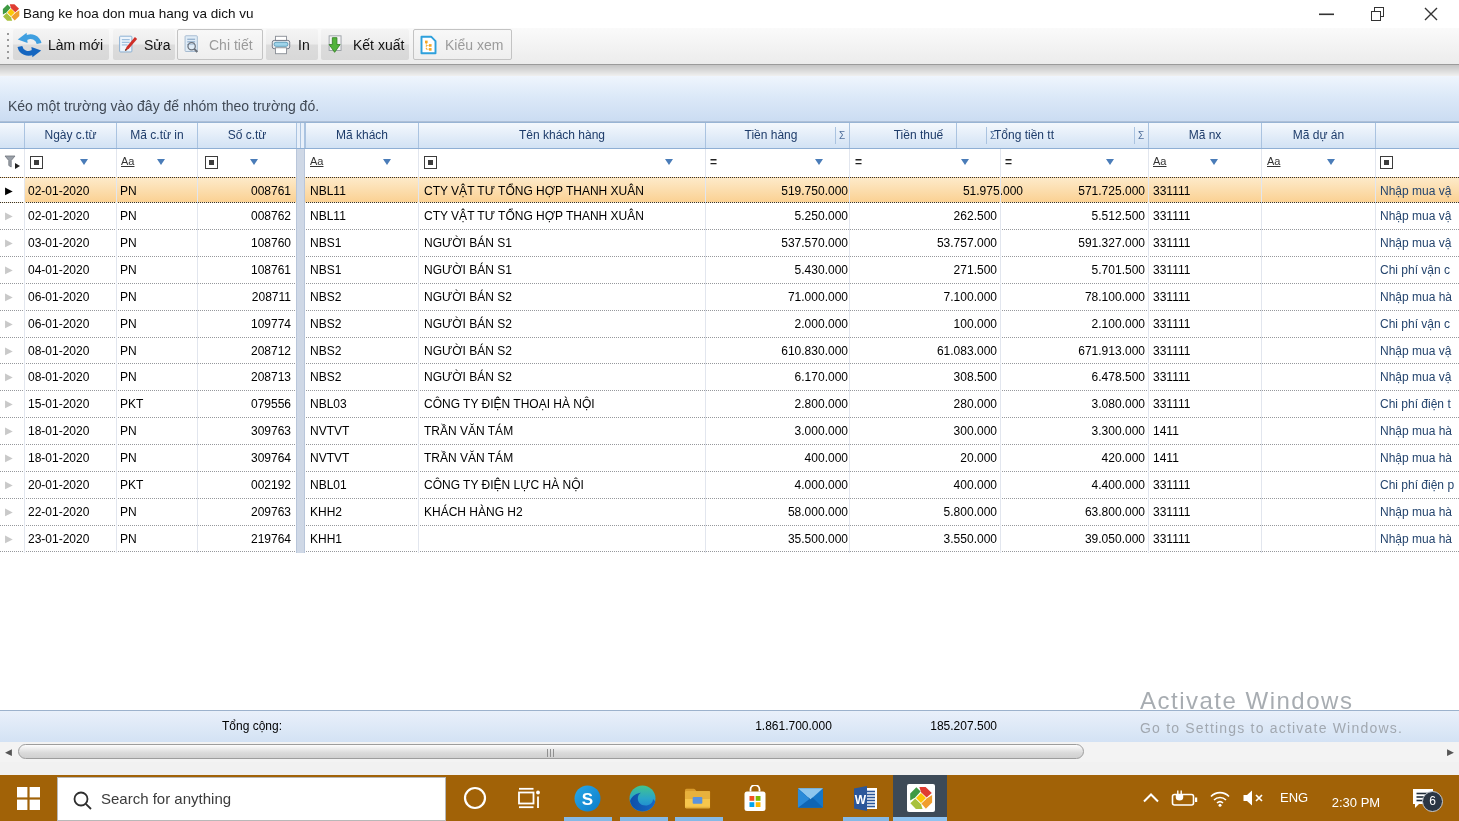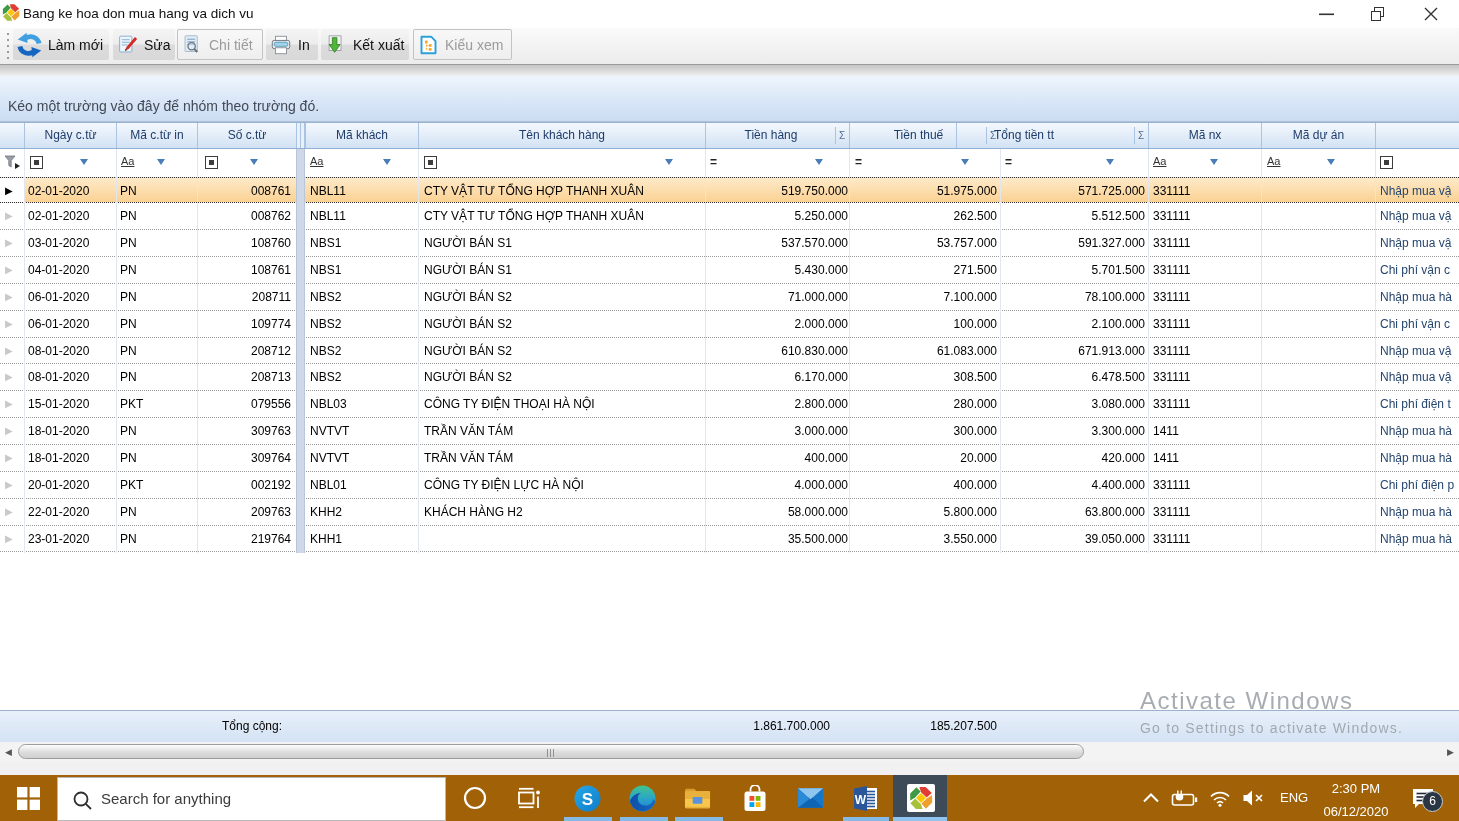--- a/index.html
+++ b/index.html
@@ -58,21 +58,21 @@
 #wm2{position:absolute;left:1140px;top:720px;font-size:14px;letter-spacing:1.2px;color:rgba(150,156,163,.85);z-index:30}
 
 #taskbar{position:absolute;left:0;top:775px;width:1459px;height:46px;background:#a16207;z-index:40}
 #search{position:absolute;left:57px;top:2px;width:389px;height:44px;background:#fff;border:1px solid #b8b8b8}
 #search span{position:absolute;left:43px;top:12px;font-size:15px;color:#3c3c3c}
 .tb{position:absolute;top:0;height:46px;display:flex;align-items:center;justify-content:center}
 .ul{position:absolute;top:42px;height:4px;background:#85b9e6}
 #actbtn{position:absolute;left:893px;top:0;width:54px;height:46px;background:#3d4a57}
 .trtxt{position:absolute;color:#fff;font-size:13px}
 #clock{position:absolute;left:1318px;top:0;width:76px;height:46px;color:#fff;font-size:13px;text-align:center}
-#clock div{line-height:18px;margin-top:5px}
+#clock div{line-height:18px;margin-top:19px}
 #badge{position:absolute;left:1422px;top:791px;width:21px;height:21px;border-radius:50%;background:#2b3644;border:1.5px solid #c6ccd4;color:#fff;font-size:12px;text-align:center;line-height:19px;z-index:42}
 </style></head>
 <body>
 <div id="app">
 
   <div id="title">
     <svg class="abs" style="left:2px;top:3px" width="18" height="19" viewBox="0 0 24 24">
         <polygon points="1.2,14.6 1.2,7.4 7.4,1.2 11.6,5.6 6.2,11.6" fill="#3f9a43"></polygon>
         <polygon points="10.4,0.9 16.6,0.9 22.8,7.1 17.6,11.6 12,6.2" fill="#e03c31"></polygon>
         <polygon points="23.1,9 23.1,16.6 16.9,22.8 12.4,17.6 18,12.2" fill="#f09e2e"></polygon>
@@ -235,21 +235,21 @@
   <div id="fixband"></div>
 
 <div class="row sel" style="top:176.50px">
       <span class="arr selar">▶</span>
       <span class="cl" style="left:28px;width:84px">02-01-2020</span>
       <span class="cl" style="left:120px;width:73px">PN</span>
       <span class="cr" style="left:197px;width:94px">008761</span>
       <span class="cl" style="left:310px;width:104px">NBL11</span>
       <span class="cl" style="left:424px;width:278px">CTY VẬT TƯ TỔNG HỢP THANH XUÂN</span>
       <span class="cr" style="left:705px;width:143px">519.750.000</span>
-      <span class="cr" style="left:849px;width:148px">51.975.000</span>
+      <span class="cr" style="left:875px;width:148px">51.975.000</span>
       <span class="cr" style="left:1000px;width:145px">571.725.000</span>
       <span class="cl" style="left:1153px;width:104px">331111</span>
       <span class="cl dg" style="left:1380px;width:79px">Nhập mua vậ</span>
     </div>
 <div class="row" style="top:203.35px">
       <span class="arr">▶</span>
       <span class="cl" style="left:28px;width:84px">02-01-2020</span>
       <span class="cl" style="left:120px;width:73px">PN</span>
       <span class="cr" style="left:197px;width:94px">008762</span>
       <span class="cl" style="left:310px;width:104px">NBL11</span>
@@ -411,21 +411,21 @@
       <span class="cl" style="left:310px;width:104px">KHH1</span>
       <span class="cr" style="left:705px;width:143px">35.500.000</span>
       <span class="cr" style="left:849px;width:148px">3.550.000</span>
       <span class="cr" style="left:1000px;width:145px">39.050.000</span>
       <span class="cl" style="left:1153px;width:104px">331111</span>
       <span class="cl dg" style="left:1380px;width:79px">Nhập mua hà</span>
     </div>
 
   <div id="footer">
     <span style="left:222px">Tổng cộng:</span>
-    <span class="cr" style="position:absolute;left:687px;width:143px;text-align:right">1.861.700.000</span>
+    <span class="cr" style="position:absolute;left:722px;width:143px;text-align:center">1.861.700.000</span>
     <span class="cr" style="position:absolute;left:849px;width:148px;text-align:right">185.207.500</span>
   </div>
 
   <div id="hscroll">
     <span class="sarr" style="left:5px">◀</span>
     <div id="thumb">
         <i></i>
       </div>
     <span class="sarr" style="left:1447px">▶</span>
   </div>

